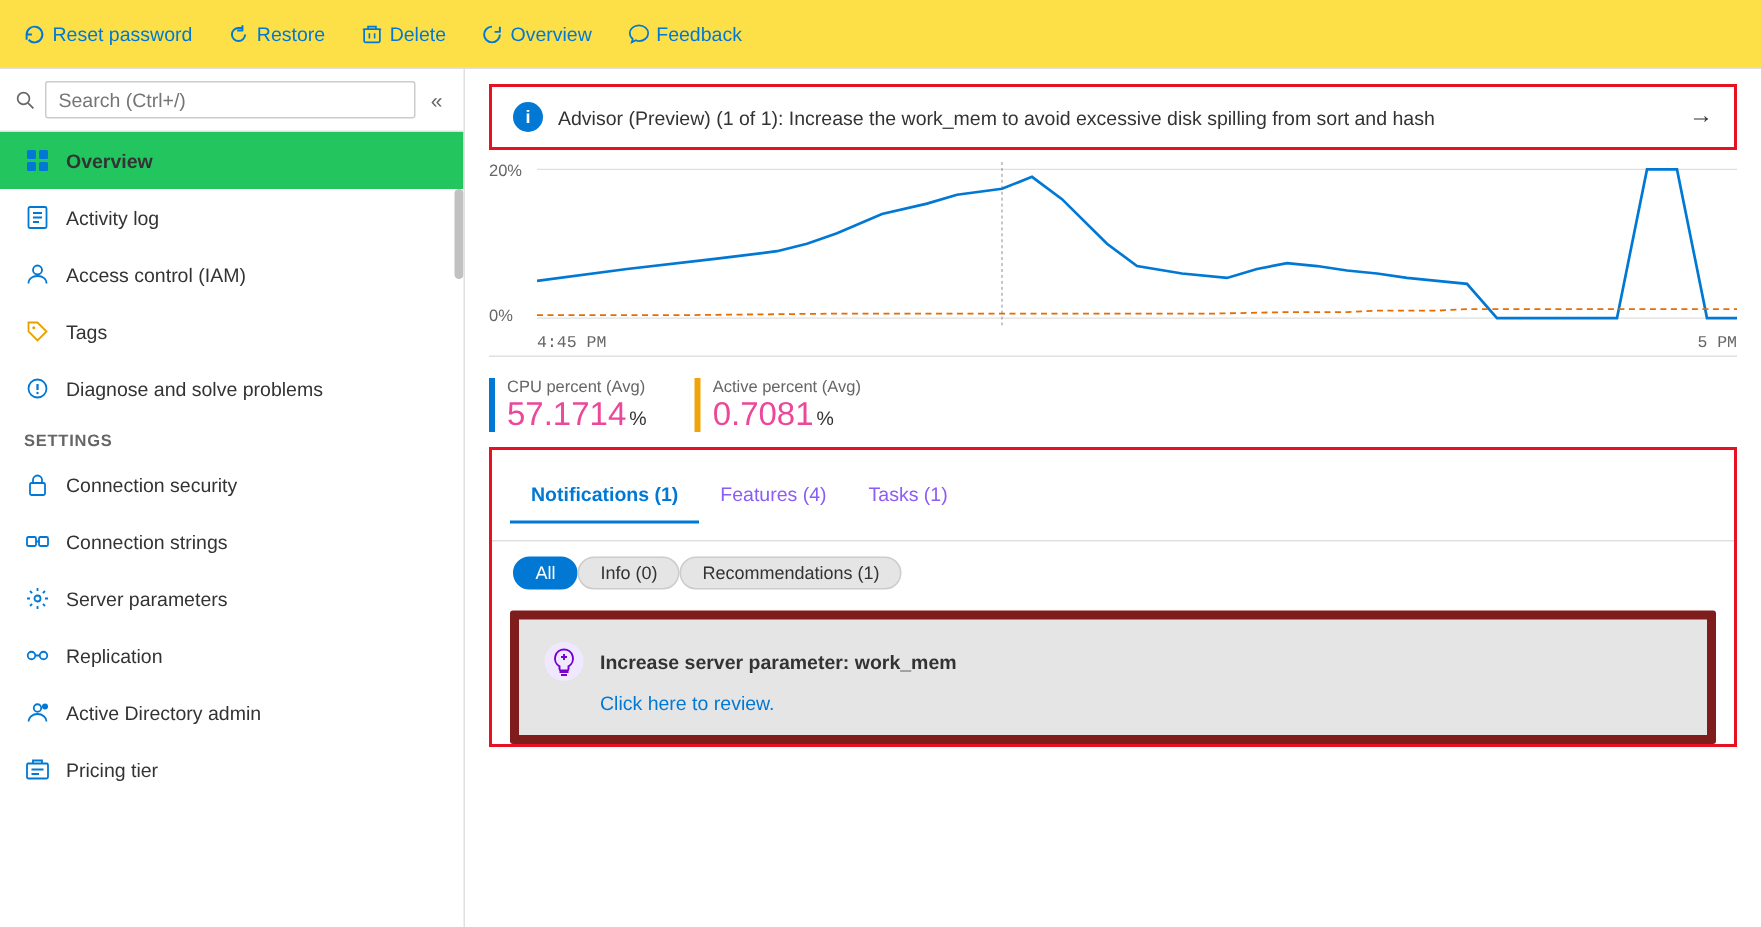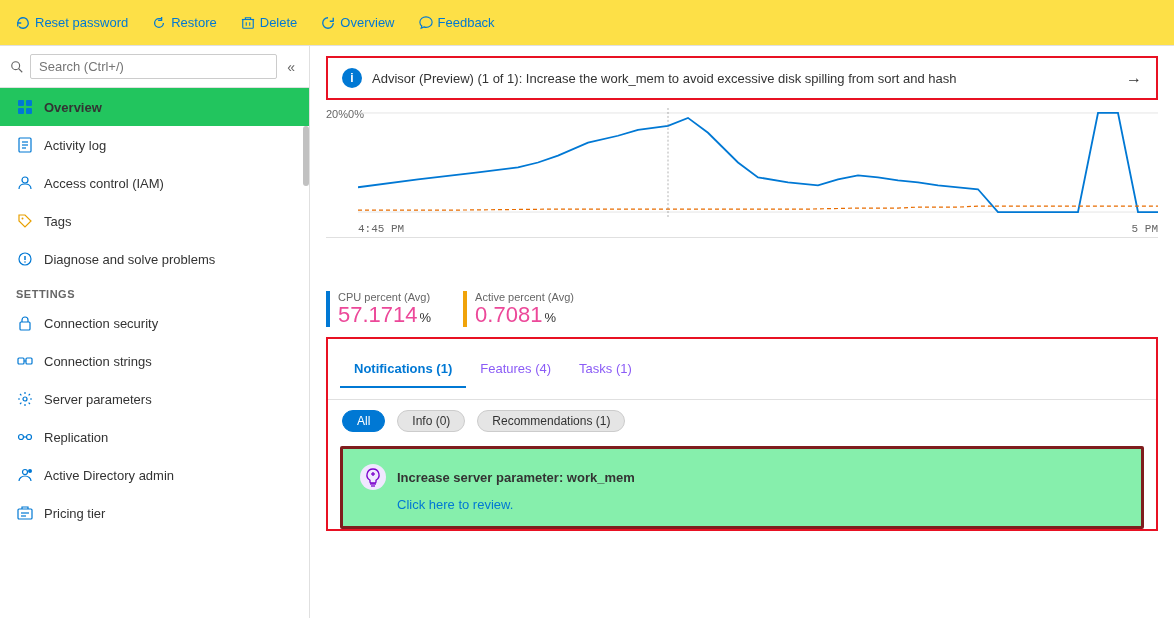--- a/index.html
+++ b/index.html
@@ -95,37 +95,37 @@
 
     
     .chart-area {
       margin: 0 16px 8px;
       height: 130px;
       position: relative;
       border-bottom: 1px solid #e0e0e0;
     }
     .chart-y-labels {
       position: absolute; left: 0; top: 0; bottom: 20px;
-      display: flex; flex-direction: row; justify-content: space-between;
+      display: flex; flex-direction: column; justify-content: space-between;
       font-size: 11px; color: #666; width: 32px;
     }
     .chart-svg-wrap {
       position: absolute; left: 32px; right: 0; top: 0; bottom: 20px;
     }
     .chart-x-labels {
       position: absolute; bottom: 2px; left: 32px; right: 0;
       display: flex; justify-content: space-between;
       font-size: 11px; color: #666; font-family: Liberation Mono, monospace;
     }
 
     
     .metrics-row {
       display: flex; gap: 32px; padding: 6px 16px 10px; align-items: flex-end;
     }
-    .metric-item { display: flex; align-items: flex-start; gap: 8px; margin-top: 39px; }
+    .metric-item { display: flex; align-items: flex-start; gap: 8px; }
     .metric-bar { width: 4px; height: 36px; }
     .metric-bar.blue { background: #0078d4; }
     .metric-bar.orange { background: #f0a30a; }
     .metric-info { display: flex; flex-direction: column; }
     .metric-label { font-size: 11px; color: #666; }
     .metric-value { font-size: 22px; font-weight: 300; color: #ec4899; line-height: 1.1; }
     .metric-unit { font-size: 13px; color: #333; }
 
     
     .notif-panel {
@@ -136,29 +136,29 @@
       display: flex; gap: 0; border-bottom: 1px solid #e0e0e0;
       padding: 12px 12px;
     }
     .notif-tab {
       padding: 10px 14px; font-size: 13px; cursor: pointer; color: #8b5cf6; border-bottom: 2px solid transparent;
       margin-bottom: -1px;
     }
     .notif-tab.active { border-bottom: 2px solid #0078d4; color: #0078d4; font-weight: 600; }
 
     .notif-filter-row {
-      display: flex; align-items: center; gap: 12px; padding: 10px 14px;
+      display: flex; align-items: center; padding: 10px 14px;
     }
     .filter-btn {
       border: 1px solid #ccc; border-radius: 12px; padding: 3px 14px; font-size: 12px; cursor: pointer; background: #e5e5e5; color: #333;
     }
     .filter-btn.active { background: #0078d4; color: #fff; border-color: #0078d4; border-radius: 12px; }
 
     .notif-card {
-      margin: 4px 12px 0; background: #86efac; border: 3px solid #7f1d1d; padding: 14px 16px;
+      margin: 4px 12px 0; background: #e5e5e5; border: 6px solid #7f1d1d; padding: 14px 16px;
       border-radius: 2px;
     }
     .notif-card-header { display: flex; align-items: center; gap: 10px; margin-bottom: 6px; }
     .notif-card-icon {
       width: 28px; height: 28px; flex-shrink: 0; display: flex; align-items: center; justify-content: center;
     }
     .notif-card-title { font-weight: 700; font-size: 13px; }
     .notif-card-desc { font-size: 13px; color: #333; padding-left: 38px; }
     .notif-card-desc a { color: #0078d4; cursor: pointer; text-decoration: none; }
   </style>

